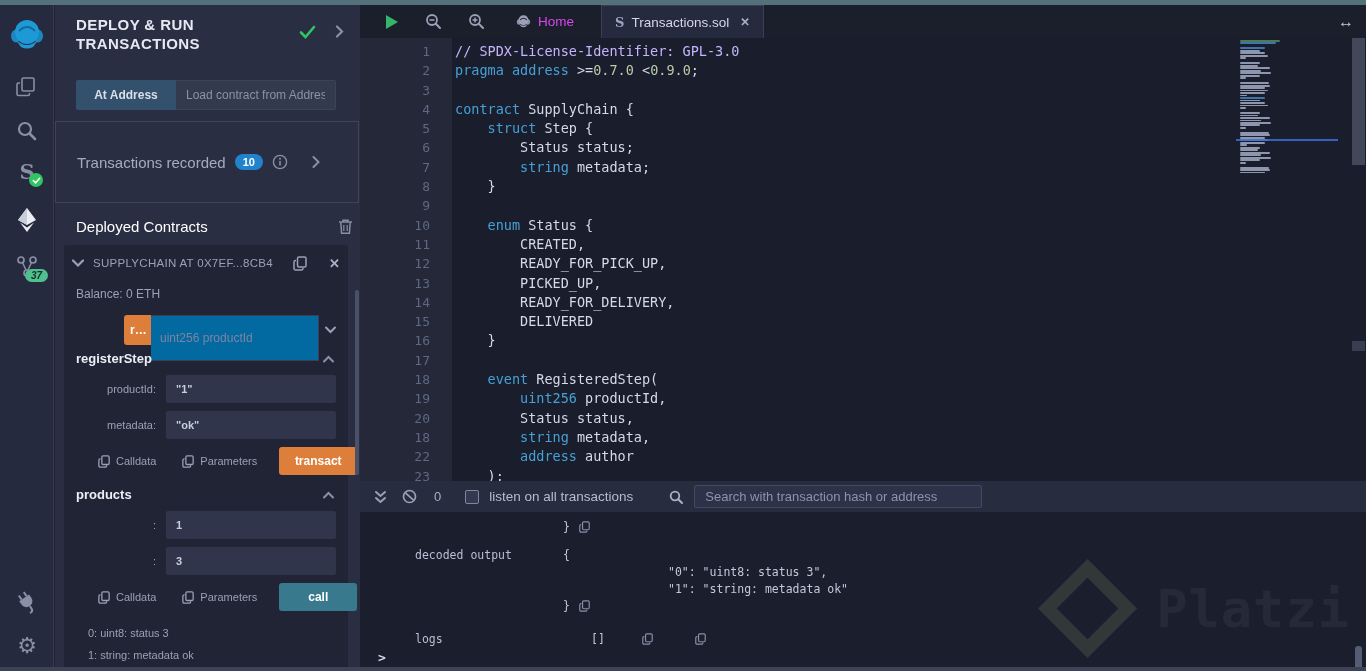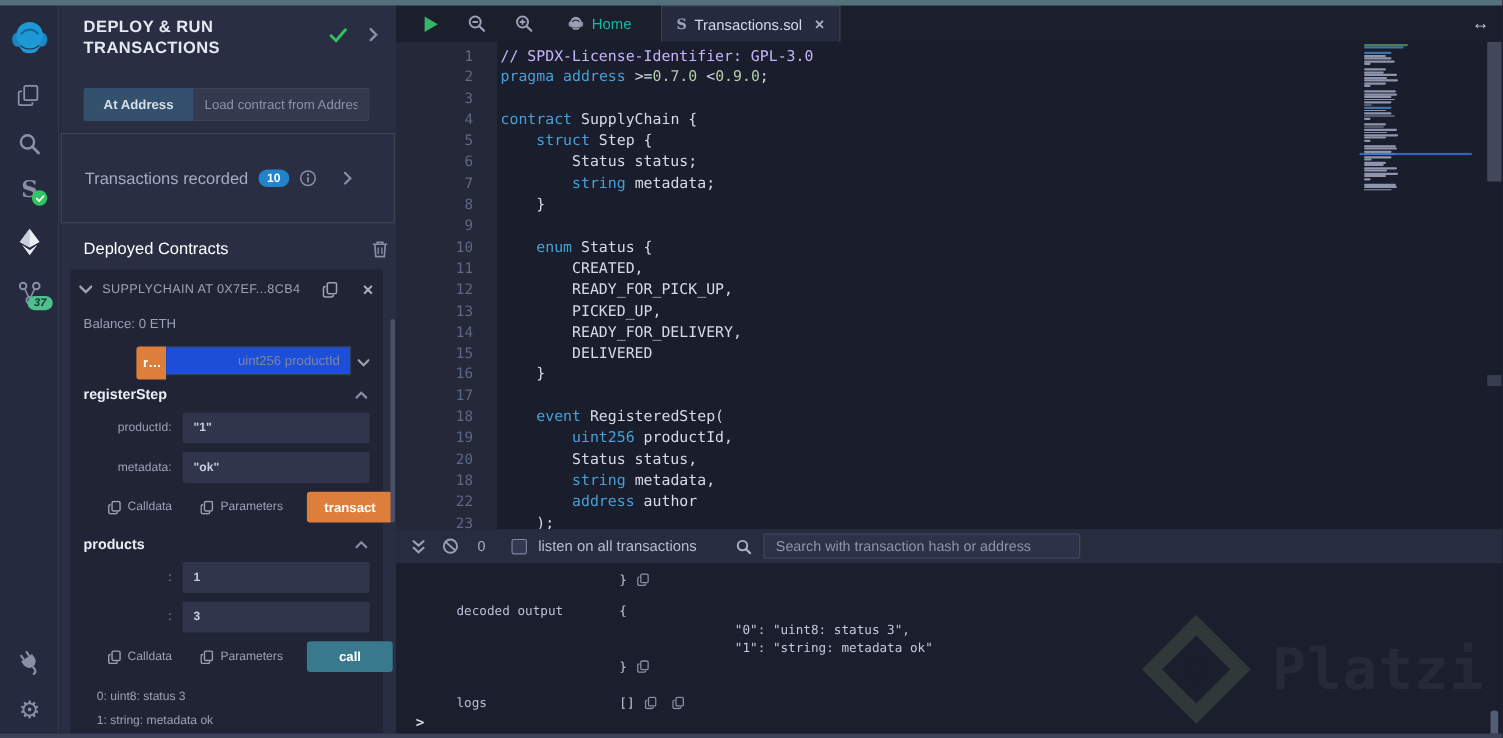--- a/index.html
+++ b/index.html
@@ -50,21 +50,21 @@
   .inst-title { margin-left:9px; color:#9aa0b5; font-size:11.5px; letter-spacing:.3px; white-space:nowrap; overflow:hidden; width:180px; }
   .inst-copy { margin-left:auto; margin-right:22px; cursor:pointer; }
   .inst-close { color:#aab0c4; font-size:13px; font-weight:bold; cursor:pointer; }
   .balance { position:absolute; top:42px; left:12px; color:#9aa0b5; font-size:12px; }
 
   .btn-orange { background:#dd7f3b; border:none; color:#fff; font-size:12px; font-weight:600; border-radius:3px; font-family:inherit; cursor:pointer; }
   .btn-blue { background:#38798e; border:none; color:#fff; font-size:12px; font-weight:bold; border-radius:3px; font-family:inherit; cursor:pointer; }
 
   .reg-row { position:absolute; top:70px; left:12px; width:260px; height:30px; display:flex;padding-left:48px; }
   .reg-row .btn-orange { width:78px; height:30px; border-radius:3px 0 0 3px; overflow:hidden; white-space:nowrap; text-overflow:ellipsis; padding:0 6px; }
-  .reg-row input { width:168px; height:26px; background:#1d4ed8; border:1px solid #3a3f55; border-left:none; color:#c5cadd; font-size:12px; padding:0 9px; font-family:inherit;text-align:right; }
+  .reg-row input { width:168px; height:46px; background:#0369a1; border:1px solid #3a3f55; border-left:none; color:#c5cadd; font-size:12px; padding:0 9px; font-family:inherit; }
   .reg-row input::placeholder { color:#7e84a0; }
   .reg-row .chev { margin-left:6px; align-self:center; cursor:pointer; }
 
   .fn-hdr { position:absolute; left:12px; right:14px; display:flex; align-items:center; }
   .fn-hdr .fn-name { color:#eceef6; font-size:13px; font-weight:bold; }
   .fn-hdr .chev { margin-left:auto; cursor:pointer; }
   .fld { position:absolute; left:0; height:28px; display:flex; }
   .fld .flabel { width:92px; text-align:right; color:#9aa0b5; font-size:11px; line-height:28px; }
   .fld input { margin-left:10px; width:170px; height:28px; background:#30354b; border:none; border-radius:2px; color:#c9cde0; font-size:11px; font-weight:bold; padding:0 10px; font-family:inherit; }
   .act-row { position:absolute; left:34px; height:28px; display:flex; align-items:center; }
@@ -74,21 +74,21 @@
   .out-line { position:absolute; left:24px; color:#9aa0b5; font-size:11px; }
 
   .panel-scroll { position:absolute; right:1px; top:285px; width:4px; height:185px; background:#4b5168; border-radius:2px; cursor:pointer; }
 
   
   .editor { position:absolute; left:360px; top:5px; right:0; height:476px; }
   .tabbar { height:33px; background:#1b1e2b; display:flex; align-items:center; }
   .tb-icon { margin-left:26px; cursor:pointer; display:flex; }
   .tb-icon.first { margin-left:25px; }
   .tab { height:33px; display:flex; align-items:center; gap:7px; padding:0 13px; cursor:pointer; }
-  .tab.home { margin-left:18px; color:#14b8a6; font-size:13.5px; }
+  .tab.home { margin-left:18px; color:#d946ef; font-size:13.5px; }
   .tab.active { background:#262a3e; border:1px solid #3a3f52; border-bottom:none; color:#d4d8ea; font-size:13.5px; margin-left:14px; }
   .tab .s-ico { color:#9aa3c0; font-weight:bold; font-size:13px; font-family:"DejaVu Serif", serif; }
   .tab .x { color:#aab1c8; font-size:11.5px; font-weight:bold; margin-left:4px; }
   .resize-h { margin-left:auto; margin-right:12px; color:#c3c9da; font-size:16px; cursor:pointer; }
 
   .editor-body { position:relative; height:443px; background:#1a1d2b; overflow:hidden; }
   .gutter { position:absolute; left:0; top:0; bottom:0; width:92px; background:#252838; }
   .codelines { position:absolute; left:0; top:4px; right:0; }
   .cl { height:19.3px; display:flex; font-family:"DejaVu Sans Mono", monospace; font-size:13.5px; line-height:19.3px; white-space:pre; }
   .cl .ln { width:70px; text-align:right; color:#5d6883; font-size:13px; }
@@ -521,21 +521,21 @@
         <div class="trow" style="margin: 0px 0px 16px;">
           <span class="tlabel"></span>
           <span class="tval">}</span>
           <span class="cpy">
             <svg width="11" height="12" viewBox="0 0 14 15">
               <rect x="4.5" y="1" width="8.5" height="10" rx="1.5" fill="none" stroke="#8a8ea6" stroke-width="1.5"></rect>
               <path d="M3 4.5 L2.5 4.5 A1.5 1.5 0 0 0 1 6 L1 12.5 A1.5 1.5 0 0 0 2.5 14 L8.5 14 A1.5 1.5 0 0 0 10 12.5 L10 12" fill="none" stroke="#8a8ea6" stroke-width="1.5"></path>
             </svg>
           </span>
         </div>
-        <div class="trow" style="margin: 0px 0px 3px;">
+        <div class="trow" style="margin: 0px 0px 3px; gap: 28px;">
           <span class="tlabel">logs</span>
           <span class="tval">[]</span>
           <span class="cpy">
             <svg width="11" height="12" viewBox="0 0 14 15">
               <rect x="4.5" y="1" width="8.5" height="10" rx="1.5" fill="none" stroke="#8a8ea6" stroke-width="1.5"></rect>
               <path d="M3 4.5 L2.5 4.5 A1.5 1.5 0 0 0 1 6 L1 12.5 A1.5 1.5 0 0 0 2.5 14 L8.5 14 A1.5 1.5 0 0 0 10 12.5 L10 12" fill="none" stroke="#8a8ea6" stroke-width="1.5"></path>
             </svg>
           </span>
           <span class="cpy">
             <svg width="11" height="12" viewBox="0 0 14 15">

